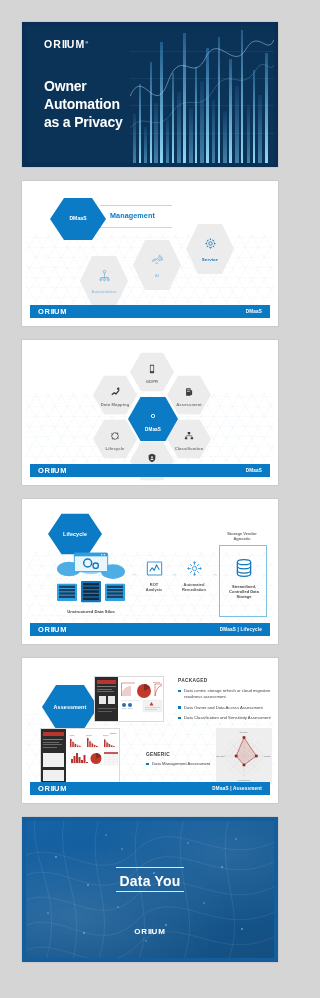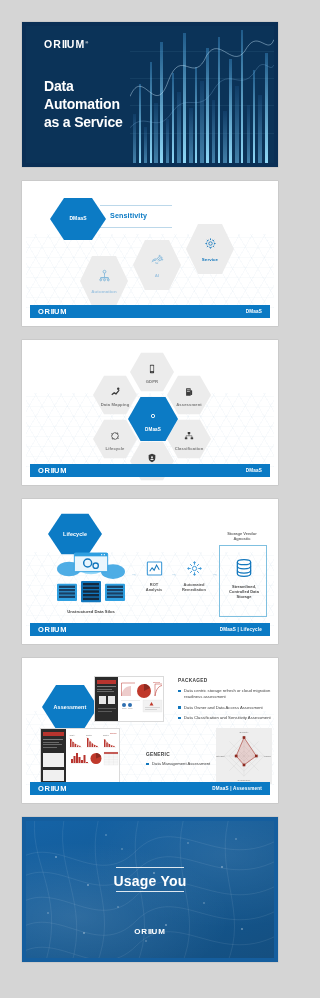--- a/index.html
+++ b/index.html
@@ -153,38 +153,38 @@
         <div class="bar" style="left:85.5%;width:1.5%;height:68%"></div>
         <div class="bar dim" style="left:89%;width:2.8%;height:50%"></div>
         <div class="bar" style="left:94%;width:1.6%;height:80%"></div>
         <svg width="100%" height="100%" viewBox="0 0 150 140" preserveAspectRatio="none" style="position:absolute;inset:0">
           <path d="M0,72 C14,40 26,96 40,56 C54,20 66,62 80,30 C94,8 108,48 122,22 C134,4 144,30 150,14" fill="none" stroke="rgba(205,235,255,0.55)" stroke-width="0.8"></path>
           <path d="M0,104 C16,86 28,112 44,88 C60,66 72,92 88,64 C104,40 116,70 132,44 C140,32 146,48 150,40" fill="none" stroke="rgba(150,205,245,0.35)" stroke-width="0.7"></path>
         </svg>
       </div>
       <div class="hero-logo"><span>OR</span><span class="nn">II</span><span>UM</span><sup>®</sup></div>
       <div class="hero-title">
-        <div>Data</div>
+        <div>Owner</div>
         <div>Automation</div>
-        <div>as a Service</div>
+        <div>as a Privacy</div>
       </div>
     </div>
   </div>
 
   <div class="slide">
     <div class="slide-inner">
       <div class="pattern"></div>
 
       <div class="s2-line" style="left:74px;top:20px;width:72px;"></div>
       <div class="s2-line" style="left:74px;top:42px;width:72px;"></div>
 
       <div class="hex blue s2-hex">
         <span class="hex-label">DMaaS</span>
       </div>
-      <div class="s2-title">Sensitivity</div>
+      <div class="s2-title">Management</div>
 
       <div class="hex grey s2-h" style="left:54px;top:70px;">
         <span class="ico">
           <svg width="13" height="13" viewBox="0 0 24 24" fill="none" stroke="#7fb6da" stroke-width="1.6">
             <circle cx="12" cy="5" r="2.6"></circle>
               <path d="M12 7.6v4M5 19v-3h14v3M5 16h14M5 19a1.5 1.5 0 100 0M12 11.6v4.4"></path>
             <circle cx="5" cy="20" r="1.8"></circle>
               <circle cx="12" cy="20" r="1.8"></circle>
               <circle cx="19" cy="20" r="1.8"></circle>
           </svg>
@@ -580,19 +580,19 @@
             <circle cx="92" cy="86" r="0.8"></circle>
           <circle cx="140" cy="104" r="0.9"></circle>
             <circle cx="178" cy="82" r="0.8"></circle>
             <circle cx="216" cy="108" r="0.9"></circle>
           <circle cx="120" cy="120" r="0.8"></circle>
             <circle cx="80" cy="14" r="0.8"></circle>
             <circle cx="210" cy="18" r="0.8"></circle>
         </g>
       </svg>
       <div class="ty-rule" style="top:46px"></div>
-      <div class="ty-title">Usage You</div>
+      <div class="ty-title">Data You</div>
       <div class="ty-rule" style="top:70px"></div>
       <div class="ty-logo"><span>OR</span><span class="nn">II</span><span>UM</span></div>
     </div>
   </div>
 
 </div>
 
 </body></html>

